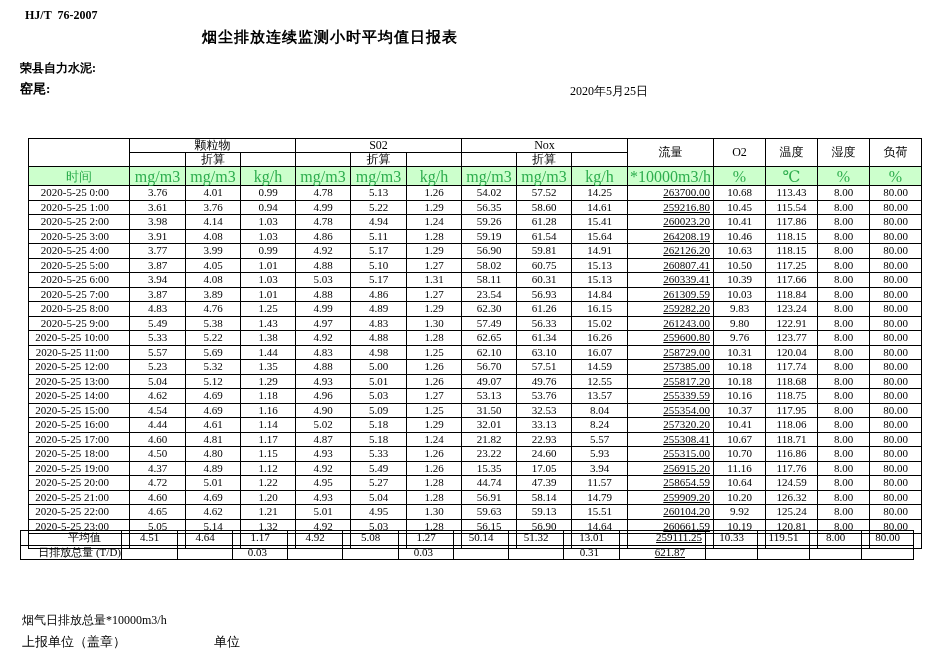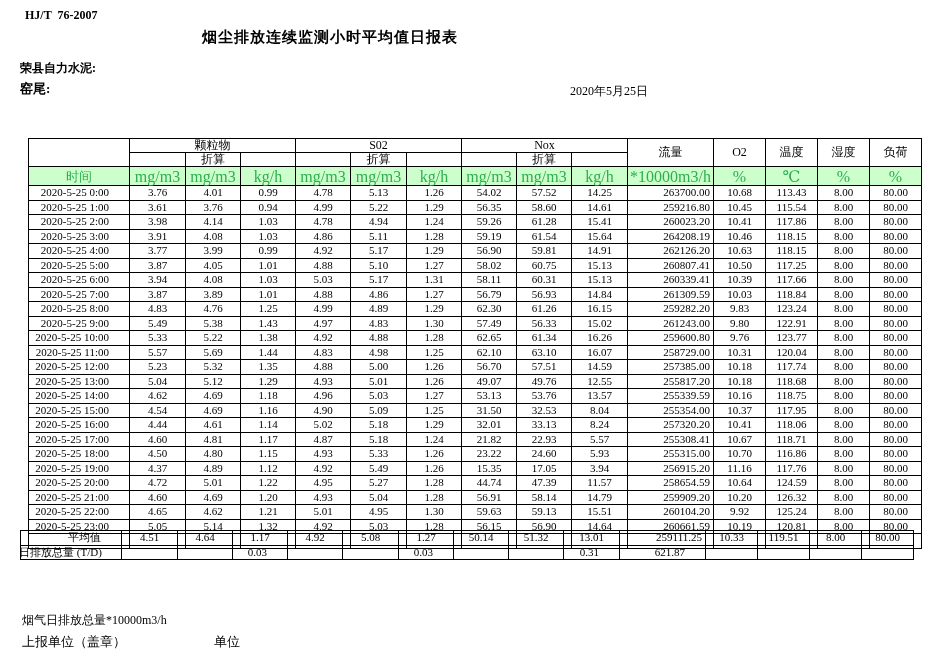--- a/index.html
+++ b/index.html
@@ -34,24 +34,24 @@
     text-align:center;vertical-align:middle;white-space:nowrap;
   }
   thead tr.group-row th, thead tr.converted-row th{height:12px;font-size:12px;}
   thead tr.units-row th{
     height:18px;background:var(--header-bg);color:var(--header-text);
     font-size:16px;
   }
   thead tr.units-row th.time-h{font-size:13px;font-weight:normal;}
   tbody td{height:13.5px;}
   td.c0{text-align:right;padding-right:20px;}
-  td.c10{text-align:right;padding-right:3px;}
+  td.c10{text-align:right;padding-right:3px;text-decoration:underline;}
   tr[data-name="total-row"] td{text-align:right;padding-right:20px;}
   tr[data-name="total-row"] td.c0{
-    text-align:left;text-indent:-18px;padding-right:0;white-space:nowrap;padding-left:16px;
+    text-align:right;text-indent:-18px;padding-right:0;white-space:nowrap;padding-left:16px;
   }
   .footer-flue{position:absolute;left:22px;top:612px;font-size:12px;}
   .footer-report-unit{position:absolute;left:22px;top:633px;font-size:13px;}
   .footer-unit{position:absolute;left:214px;top:633px;font-size:13px;}
 </style>
 </head>
 <body>
 
 <div class="std-no" data-name="standard-number">HJ/T  76-2007</div>
 <div class="title" data-name="page-title">烟尘排放连续监测小时平均值日报表</div>
@@ -239,21 +239,21 @@
         <td class="c14" data-name="value-cell">80.00</td>
       </tr>
       <tr data-name="data-row">
         <td class="c0" data-name="time-cell">2020-5-25 7:00</td>
         <td class="c1" data-name="value-cell">3.87</td>
         <td class="c2" data-name="value-cell">3.89</td>
         <td class="c3" data-name="value-cell">1.01</td>
         <td class="c4" data-name="value-cell">4.88</td>
         <td class="c5" data-name="value-cell">4.86</td>
         <td class="c6" data-name="value-cell">1.27</td>
-        <td class="c7" data-name="value-cell">56.79</td>
+        <td class="c7" data-name="value-cell">23.54</td>
         <td class="c8" data-name="value-cell">56.93</td>
         <td class="c9" data-name="value-cell">14.84</td>
         <td class="c10" data-name="value-cell">261309.59</td>
         <td class="c11" data-name="value-cell">10.03</td>
         <td class="c12" data-name="value-cell">118.84</td>
         <td class="c13" data-name="value-cell">8.00</td>
         <td class="c14" data-name="value-cell">80.00</td>
       </tr>
       <tr data-name="data-row">
         <td class="c0" data-name="time-cell">2020-5-25 8:00</td>

